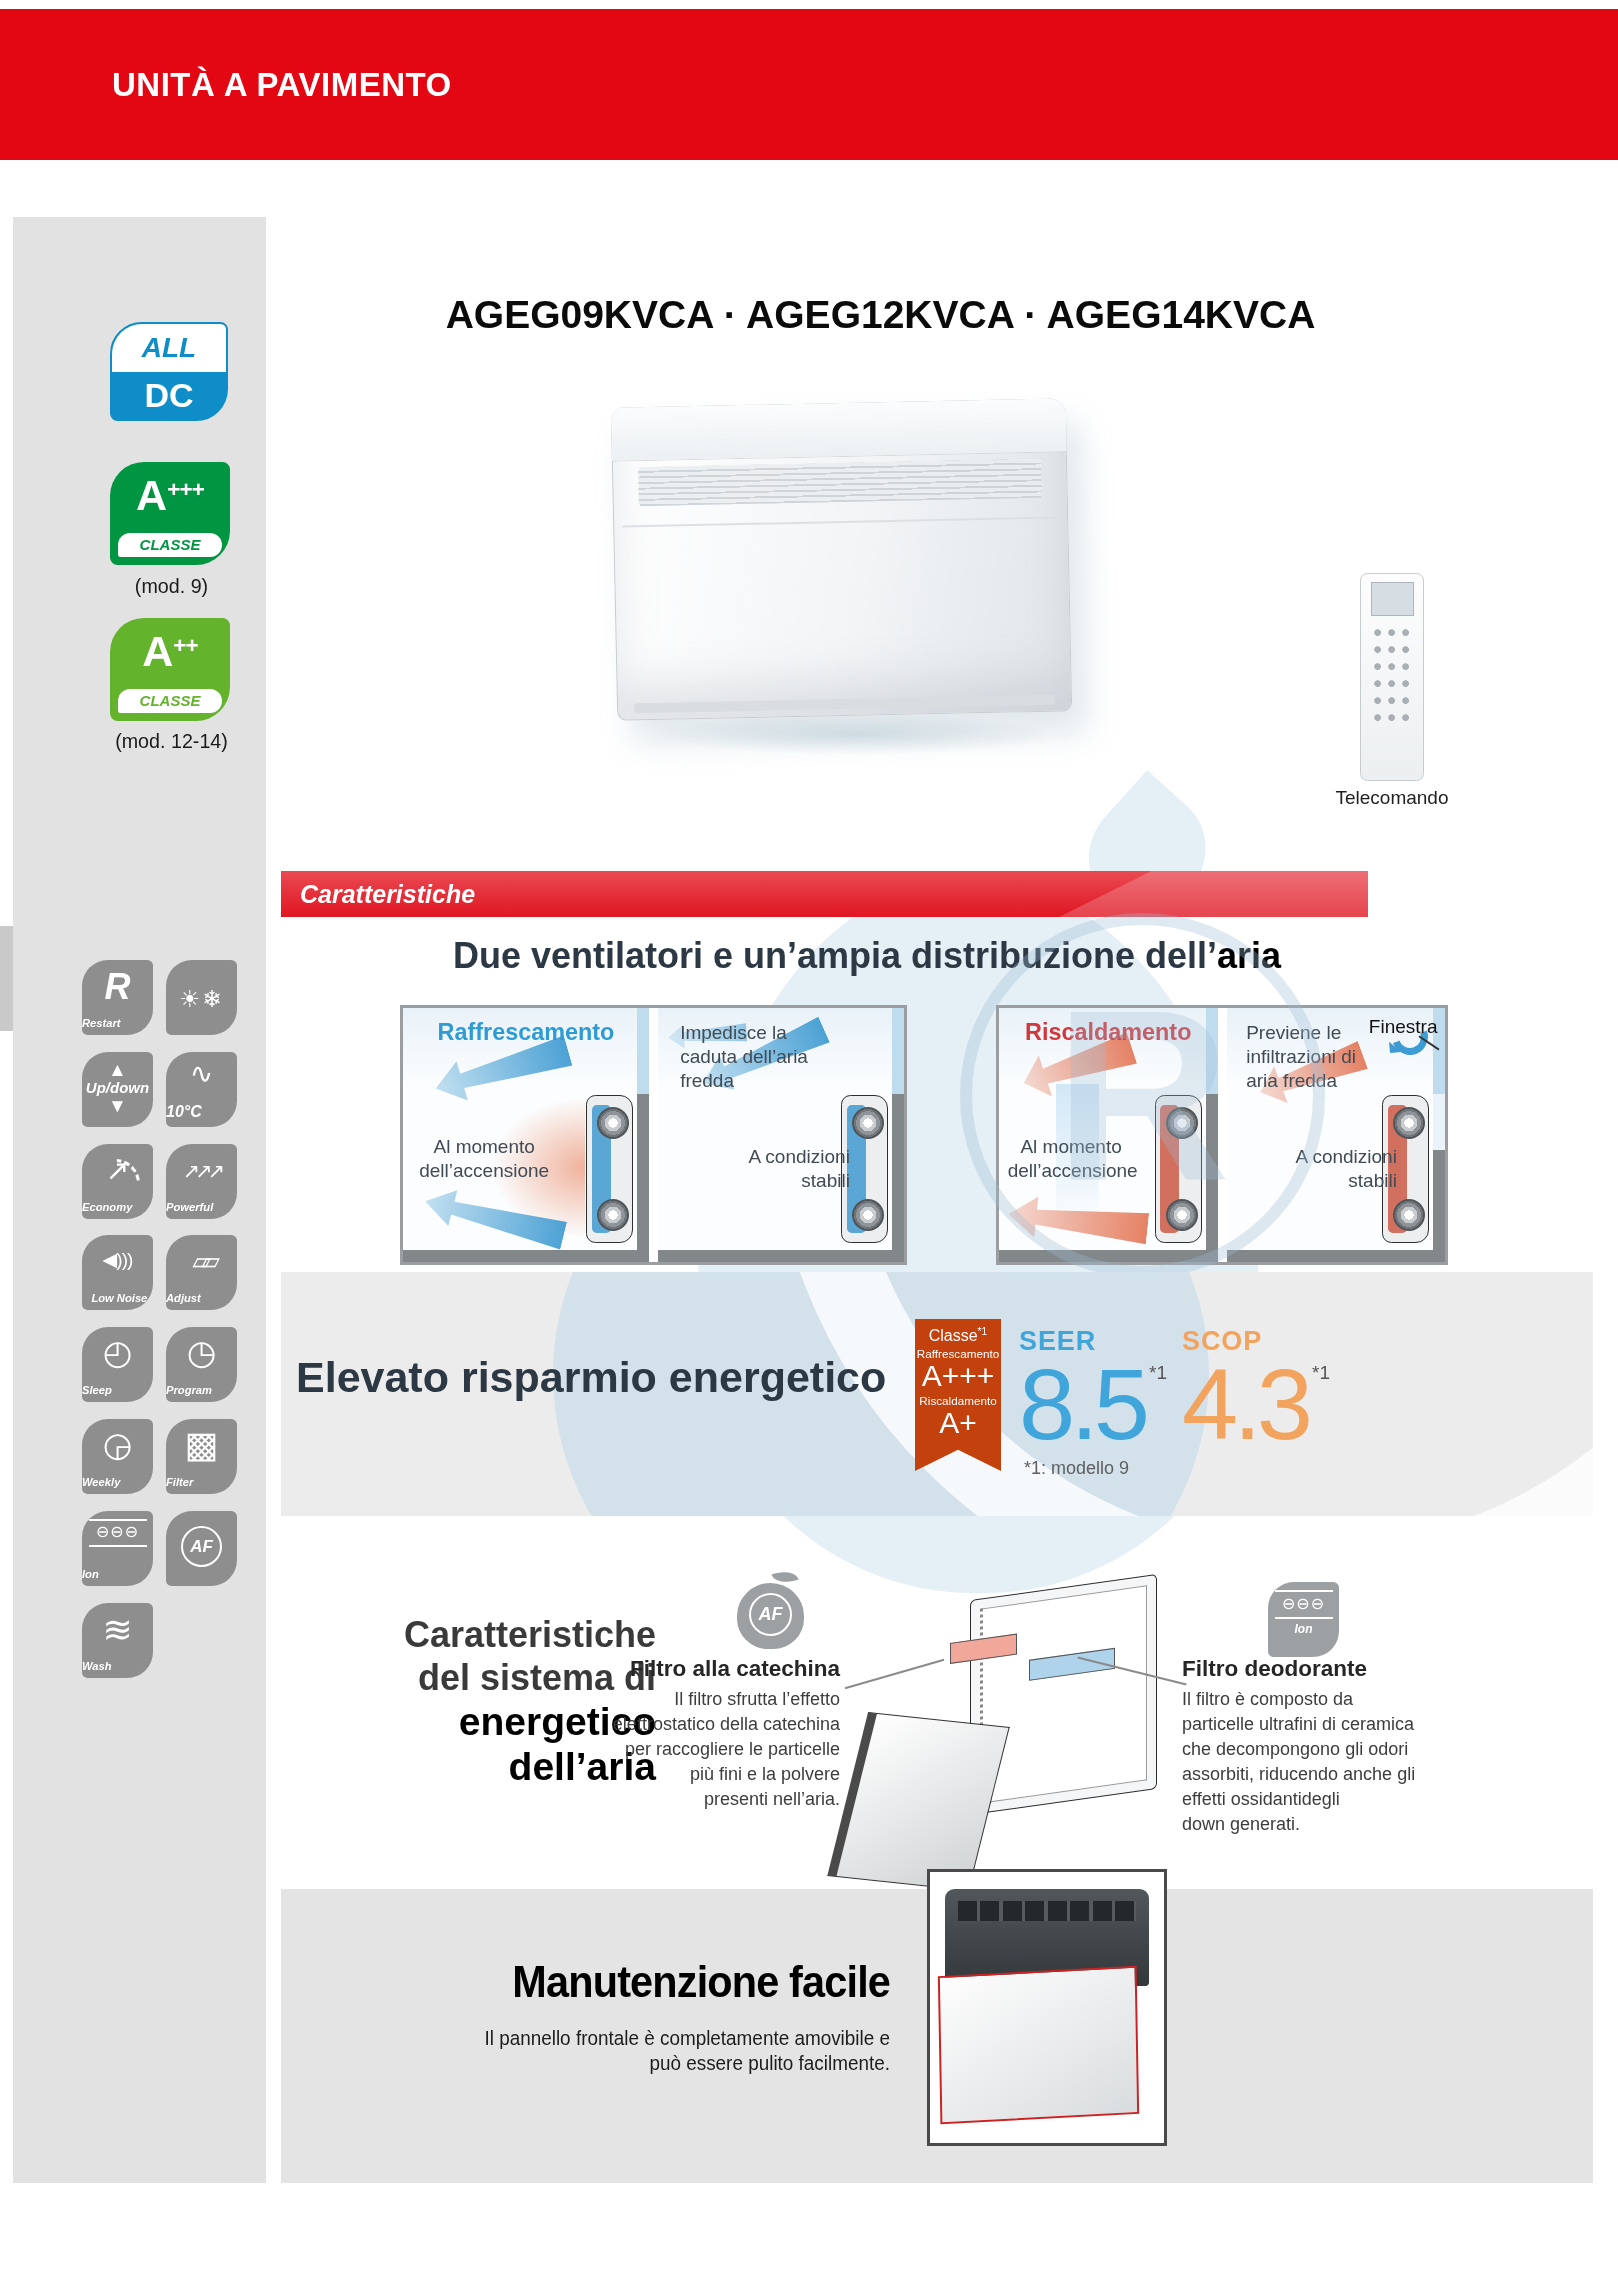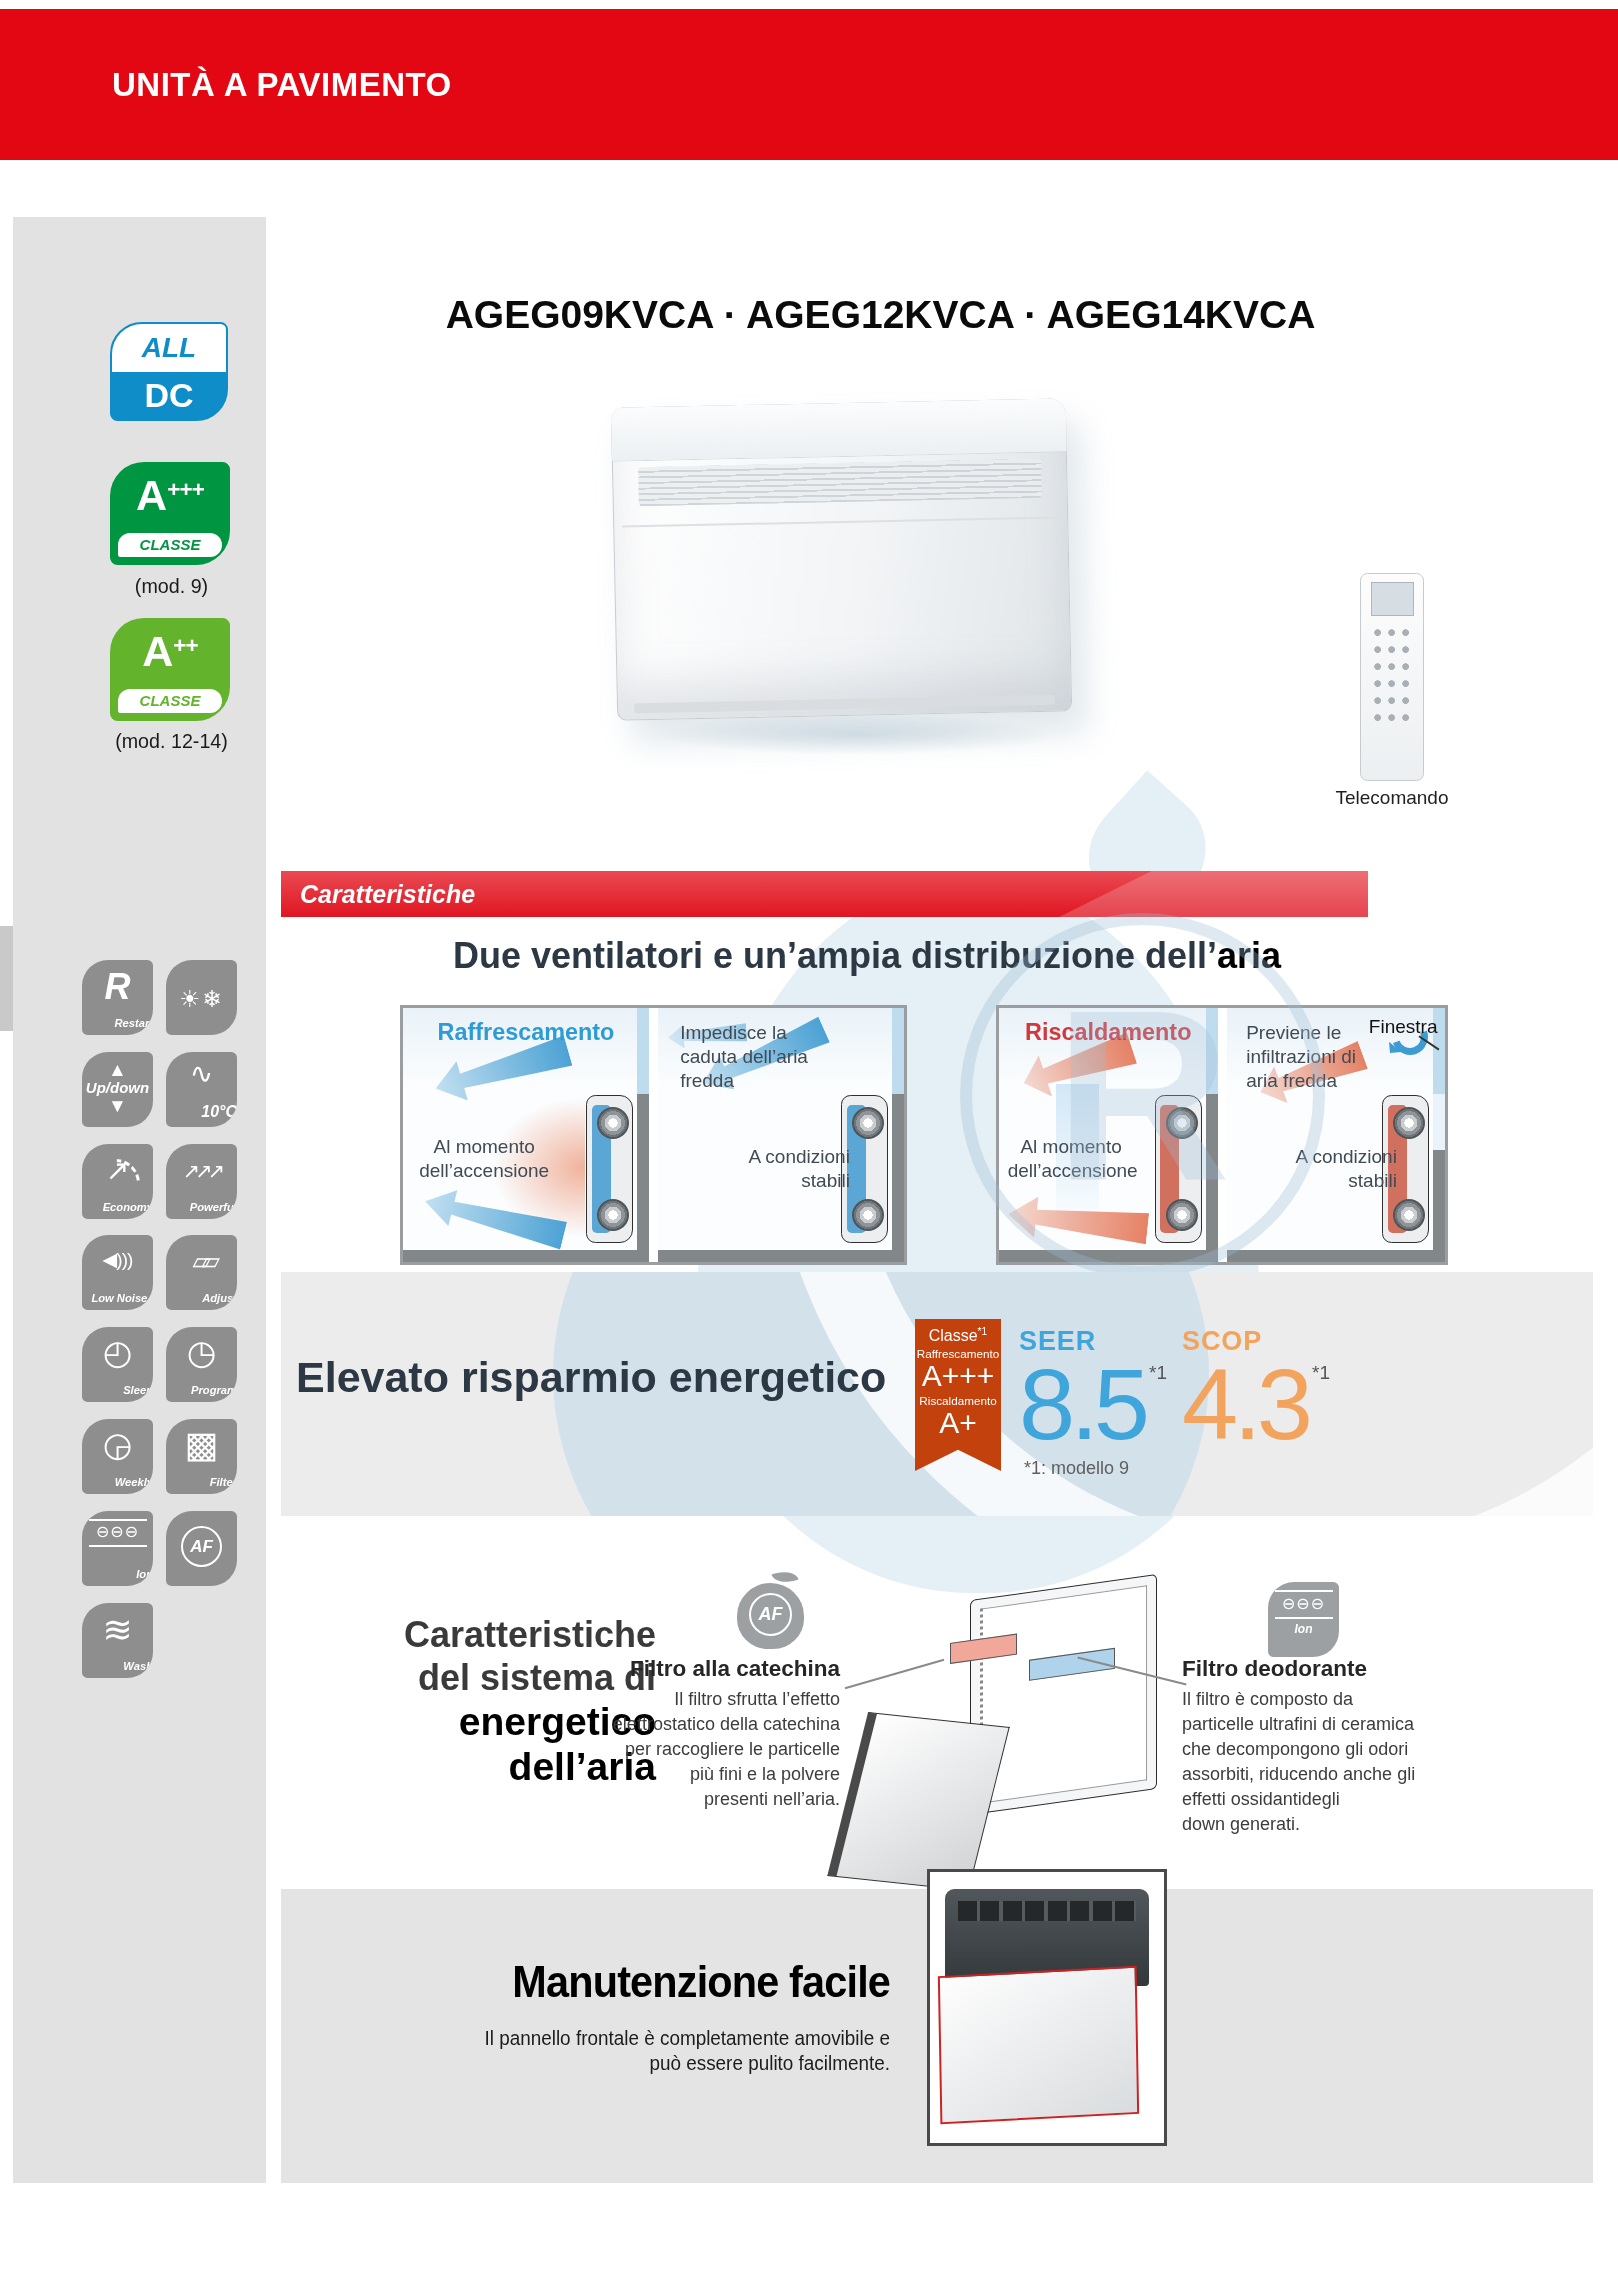--- a/index.html
+++ b/index.html
@@ -31,21 +31,21 @@
   .grade-plus { font-size:22.5px; font-weight:bold; vertical-align:13px; letter-spacing:-0.9px; }
   .classe-band { position:absolute; left:8.4px; right:8.4px; bottom:8.4px; height:24px; background:#fff; border-radius:12px 12px 12px 2.8px; text-align:center; font-size:15px; font-weight:bold; font-style:italic; line-height:24px; }
   .badge-a3 .classe-band { color:#009641; }
   .badge-a2 .classe-band { color:#64B32C; }
   .badge-caption { position:absolute; left:60px; width:197px; text-align:center; font-size:19.7px; color:#1a1a1a; }
   .cap-a3 { top:358px; } .cap-a2 { top:513px; }
 
   
   .tile { position:absolute; width:71px; height:75px; background:#8E8E8E; border-radius:26px 5.6px 26px 5.6px; color:#fff; overflow:hidden; }
   .tile .glyph { display:block; text-align:center; margin-top:5.6px; font-size:26px; line-height:34px; }
-  .tile .tlabel { position:absolute; bottom:5.6px; left:0; width:100%; text-align:right; font-size:11.2px; line-height:12px; font-style:italic; font-weight:bold; }
+  .tile .tlabel { position:absolute; bottom:5.6px; left:0; width:100%; text-align:left; font-size:11.2px; line-height:12px; font-style:italic; font-weight:bold; }
   .t-restart .glyph { font-size:36px; font-weight:bold; font-style:italic; line-height:41px; }
   .t-hotcool .glyph { font-size:23.4px; line-height:66px; letter-spacing:1.9px; }
   .t-updown { text-align:center; }
   .t-updown .g2 { display:block; font-size:19px; line-height:17px; }
   .t-updown .mid { display:block; font-size:15px; font-style:italic; font-weight:bold; line-height:19px; }
   .t-10c .glyph { font-size:28px; line-height:32px; }
   .t-10c .tlabel { font-size:16px; bottom:9.4px; }
   .t-econ .glyph { font-size:28px; line-height:41px; }
   .t-econ::before { content:""; position:absolute; left:9.4px; top:15px; width:43px; height:43px; border:3.7px dashed #fff; border-radius:50%; clip-path:inset(0 0 52% 52%); }
   .t-power .glyph { font-size:20.6px; letter-spacing:-4.7px; line-height:41px; }

